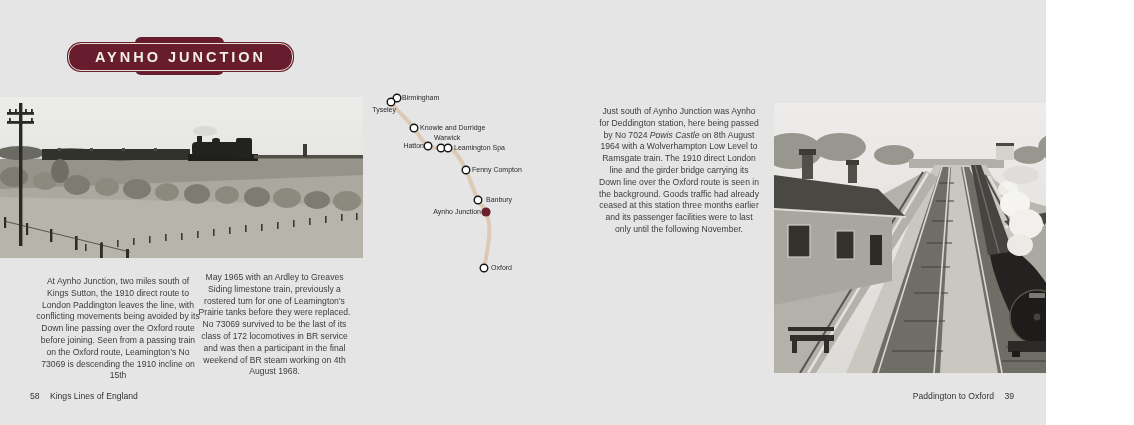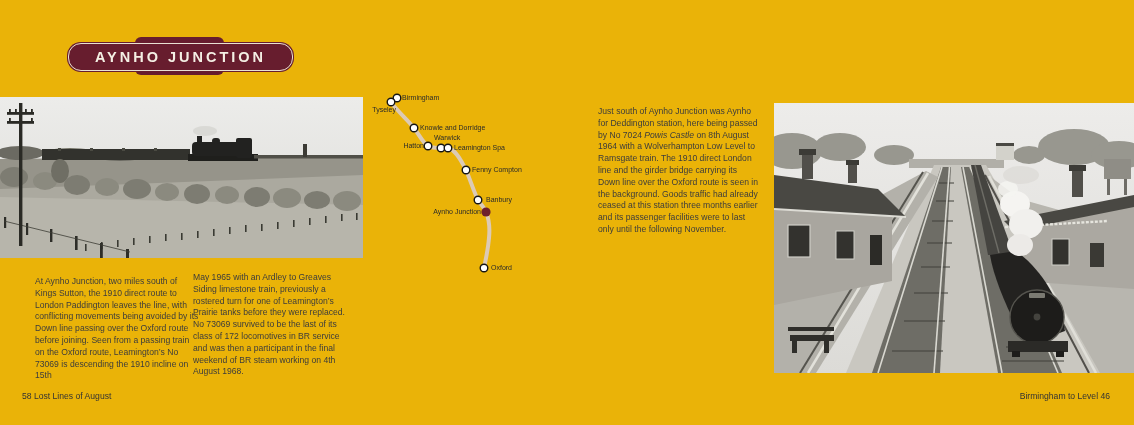--- a/index.html
+++ b/index.html
@@ -1,51 +1,51 @@
 <!DOCTYPE html>
 <html><head>
 <meta charset="utf-8">
 <style>
   html,body{margin:0;padding:0;background:#fff;}
-  .page{position:relative;width:1134px;height:425px;background:#eab308;overflow:hidden;
+  .page{position:relative;width:1046px;height:425px;background:#e5e5e5;overflow:hidden;
         font-family:"Liberation Sans",sans-serif;color:#383838;}
 
   
   .totem{position:absolute;left:68px;top:37px;width:223px;height:38px;}
   .totem-tab{position:absolute;left:67px;width:89px;height:14px;background:#671d2e;border-radius:6px;}
   .totem-tab-top{top:0;}
   .totem-tab-bottom{bottom:0;}
   .totem-body{position:absolute;left:0;top:6px;width:223px;height:26px;background:#671d2e;
               border:1px solid #e9e1d2;border-radius:13px;display:flex;align-items:center;justify-content:center;
               box-shadow:0 0 0 1px #671d2e;}
   .totem-text{color:#f4efe4;font-weight:bold;font-size:14.5px;letter-spacing:3px;white-space:nowrap;}
 
   
   .photo{position:absolute;display:block;}
   .photo-left{left:0;top:97px;}
   .photo-right{left:774px;top:103px;}
 
   
-  .caption{position:absolute;font-size:8.6px;line-height:11.8px;color:#3c3c3c;text-align:left;}
+  .caption{position:absolute;font-size:8.6px;line-height:11.8px;color:#3c3c3c;text-align:center;}
   .cap-col1{left:35px;top:276px;width:166px;}
   .cap-col2{left:193px;top:272px;width:163px;}
   .cap-right{left:598px;top:106px;width:162px;}
   .caption i{font-style:italic;}
 
   
   .map{position:absolute;left:370px;top:88px;width:200px;height:200px;}
   .map svg{position:absolute;left:0;top:0;}
   .stn{position:absolute;font-size:7px;line-height:8px;color:#2a2a2a;white-space:nowrap;}
   .stn.r{text-align:right;}
 
   
   .footer{position:absolute;top:391px;font-size:8.6px;color:#333;}
   .footer-left{left:22px;}
   .footer-right{right:24px;text-align:right;}
-  .footer .num{margin:0 0;}
+  .footer .num{margin:0 8px;}
 </style>
 </head>
 <body>
 
 <div class="page">
 
   <div class="totem">
     <div class="totem-tab totem-tab-top"></div>
     <div class="totem-tab totem-tab-bottom"></div>
     <div class="totem-body">
@@ -269,20 +269,20 @@
     <g fill="#2f2e2a">
       <rect x="16" y="232" width="44" height="6"></rect>
         <rect x="18" y="238" width="5" height="12"></rect>
         <rect x="50" y="238" width="5" height="12"></rect>
       <rect x="14" y="224" width="46" height="4"></rect>
     </g>
   </svg>
 
   <div class="footer footer-left">
     <span class="num">58</span>
-    <span>Lost Lines of August</span>
+    <span>Kings Lines of England</span>
   </div>
   <div class="footer footer-right">
-    <span>Birmingham to Level</span>
-    <span class="num">46</span>
+    <span>Paddington to Oxford</span>
+    <span class="num">39</span>
   </div>
 
 </div>
 
 </body></html>

